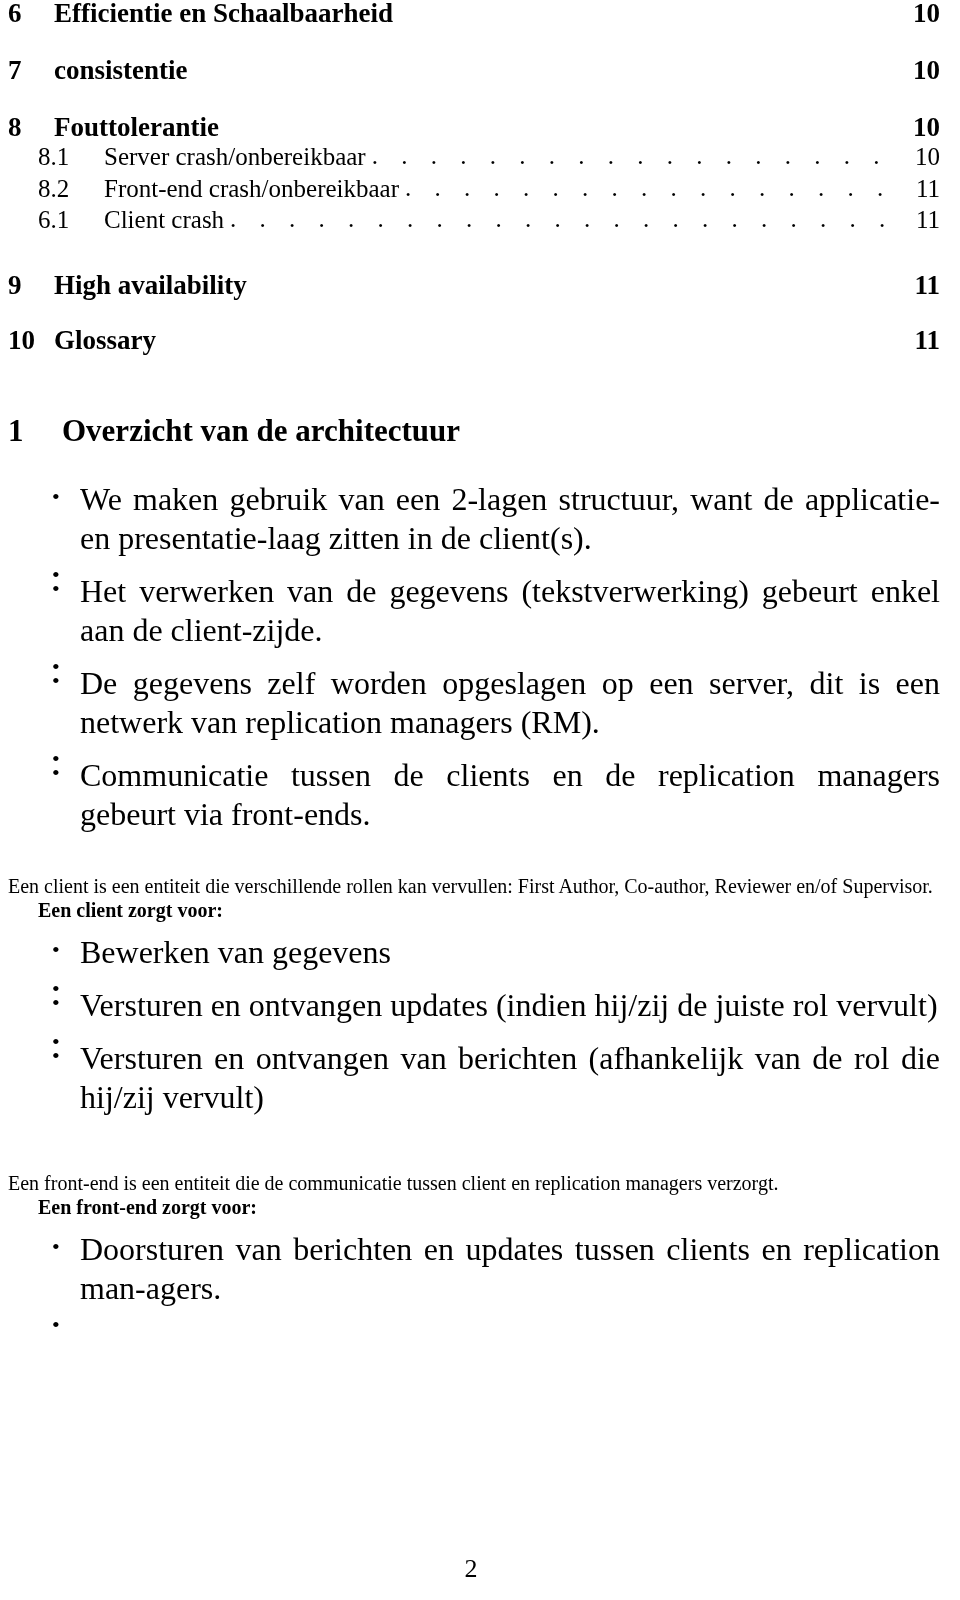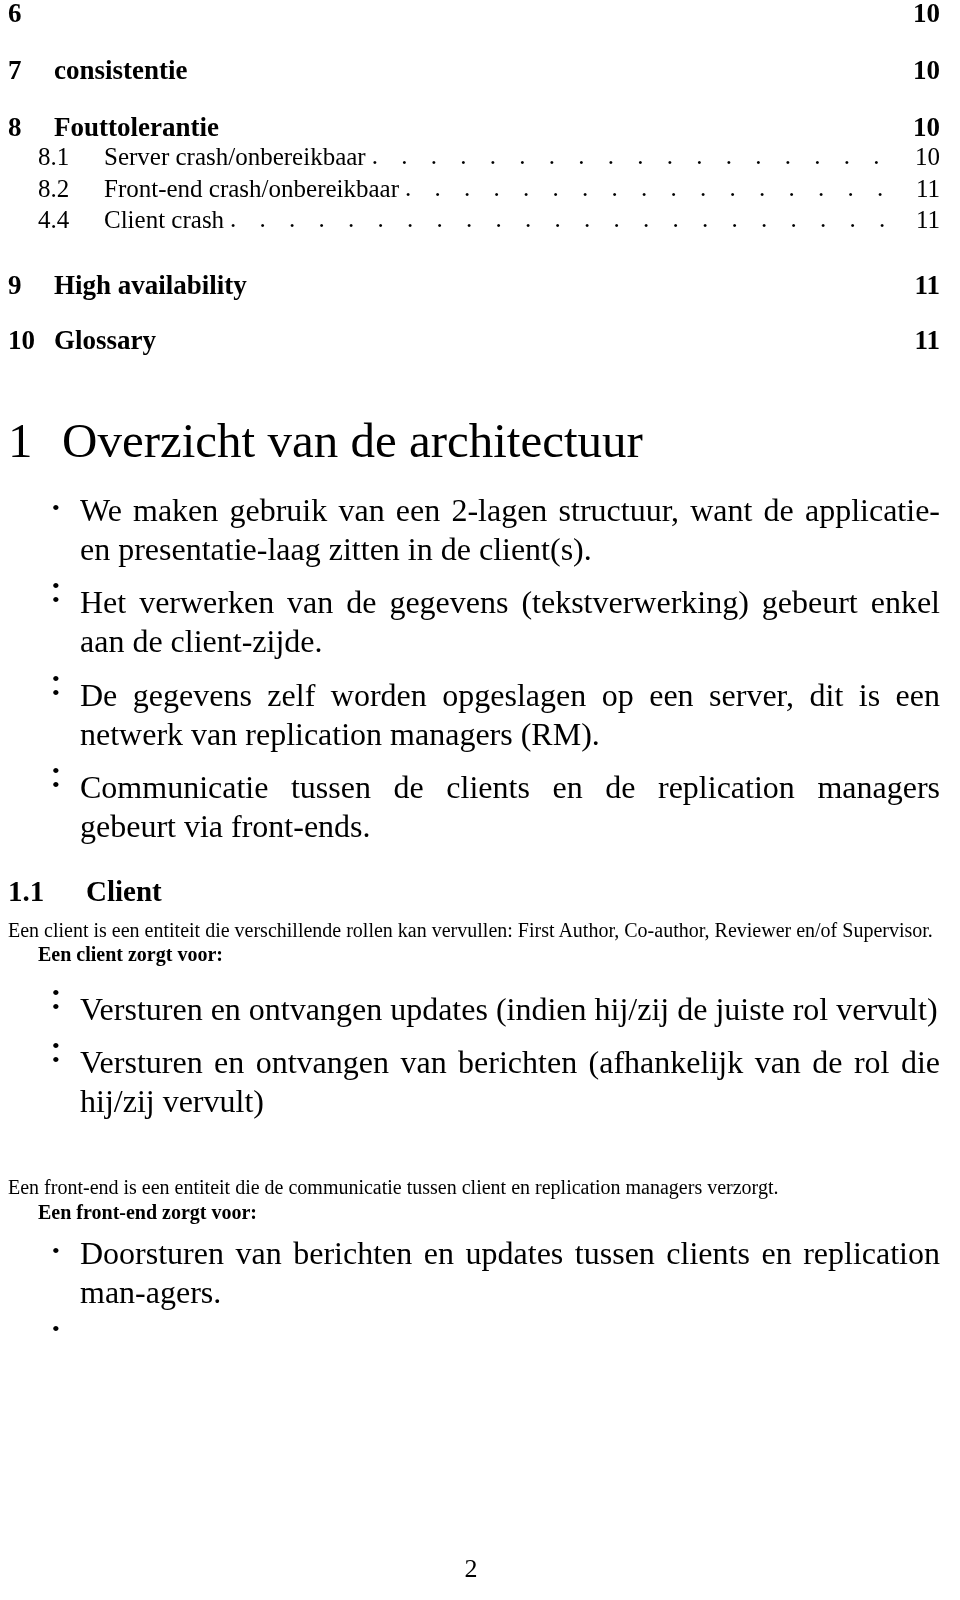--- a/index.html
+++ b/index.html
@@ -65,24 +65,24 @@
     min-width: 40px;
   }
 
   .gap-7 { height: 30px; }
   .gap-8 { height: 30px; }
   .gap-9 { height: 36px; }
   .gap-10 { height: 28px; }
 
   
   .section-heading {
-    font-weight: normal;
-    font-size: 49px;
+    font-weight: bold;
+    font-size: 31px;
     line-height: 1.1;
-    margin: 60px 0 0 0;
+    margin: 60px 0 8px 0;
     white-space: nowrap;
   }
   .section-heading .snum {
     display: inline-block;
     width: 54px;
   }
 
   .subsection-heading {
     font-weight: bold;
     font-size: 29px;
@@ -143,20 +143,21 @@
 </style>
 </head>
 <body>
 
 <div class="page">
 
   <div class="toc">
 
     <div class="toc-entry level1">
       <span class="toc-num">6</span>
+      <span class="toc-title">Efficientie en Schaalbaarheid</span>
       <span class="toc-dots">. . . . . . . . . . . . . . . . . . . . . . . . . . . . . . . . . . . . . . . . . .</span>
       <span class="toc-page">10</span>
     </div>
 
     <div class="gap-7"></div>
 
     <div class="toc-entry level1">
       <span class="toc-num">7</span>
       <span class="toc-title">consistentie</span>
       <span class="toc-dots">. . . . . . . . . . . . . . . . . . . . . . . . . . . . . . . . . . . . . . . . . .</span>
@@ -180,21 +181,21 @@
     </div>
 
     <div class="toc-entry level2">
       <span class="toc-num">8.2</span>
       <span class="toc-title">Front-end crash/onbereikbaar</span>
       <span class="toc-dots">. . . . . . . . . . . . . . . . . . . . . . . . . . . . . . . . . . . . . . . . . .</span>
       <span class="toc-page">11</span>
     </div>
 
     <div class="toc-entry level2">
-      <span class="toc-num">4.4</span>
+      <span class="toc-num">6.1</span>
       <span class="toc-title">Client crash</span>
       <span class="toc-dots">. . . . . . . . . . . . . . . . . . . . . . . . . . . . . . . . . . . . . . . . . .</span>
       <span class="toc-page">11</span>
     </div>
 
     <div class="gap-9"></div>
 
     <div class="toc-entry level1">
       <span class="toc-num">9</span>
       <span class="toc-title">High availability</span>
@@ -224,32 +225,30 @@
     <li class="li-gap-host" style="list-style:none;padding:0;height:14px;"></li>
     <li>Het verwerken van de gegevens (tekstverwerking) gebeurt enkel aan de client-zijde.</li>
     <li style="padding:0;height:14px;"></li>
     <li>De gegevens zelf worden opgeslagen op een server, dit is een netwerk van replication managers (RM).</li>
     <li style="padding:0;height:14px;"></li>
     <li>Communicatie tussen de clients en de replication managers gebeurt via front-ends.</li>
   </ul>
 
   <div class="sp-med"></div>
 
-  <h2 class="subsection-heading">
-    <span class="snum">1.1</span><span>Client</span>
-  </h2>
 
   <div class="sp-small"></div>
 
   <p class="body">Een client is een entiteit die verschillende rollen kan vervullen: First Author, Co-author, Reviewer en/of Supervisor.</p>
   <p class="body indented">Een client zorgt voor:</p>
 
   <div class="sp-small"></div>
 
   <ul class="bullets">
+    <li>Bewerken van gegevens</li>
     <li style="padding:0;height:14px;"></li>
     <li>Versturen en ontvangen updates (indien hij/zij de juiste rol vervult)</li>
     <li style="padding:0;height:14px;"></li>
     <li>Versturen en ontvangen van berichten (afhankelijk van de rol die hij/zij vervult)</li>
   </ul>
 
   <div class="sp-large"></div>
 
 
   <div class="sp-small"></div>

